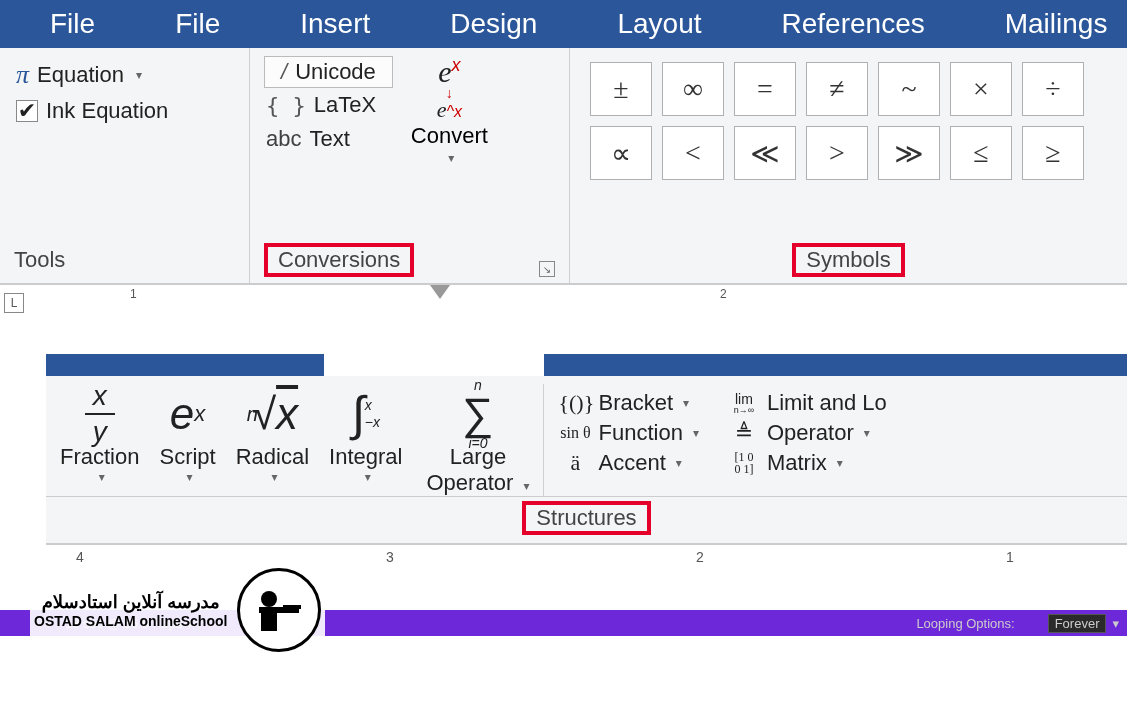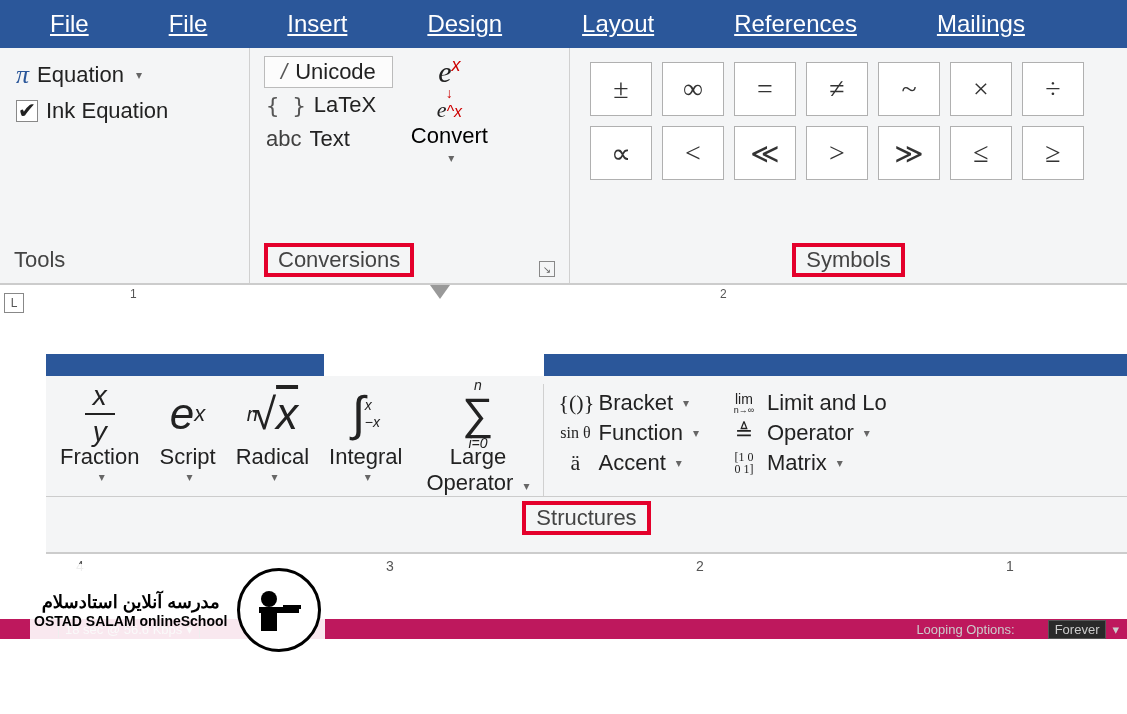--- a/index.html
+++ b/index.html
@@ -1,18 +1,18 @@
 <!DOCTYPE html>
 <html><head>
 <meta charset="utf-8">
 <style>
 * { box-sizing: border-box; font-family: "Segoe UI", Arial, sans-serif; }
 body { margin:0; background:#fff; width:1127px; }
 .ribbon-tabs { background:#2B579A; color:#fff; display:flex; height:48px; align-items:center; padding:0 10px; }
-.ribbon-tab { font-size:24px; padding:0 40px; cursor:pointer;text-decoration:underline; }
+.ribbon-tab { font-size:28px; padding:0 40px; cursor:pointer; }
 .ribbon-body { background:#F4F5F6; border-bottom:1px solid #ccc; display:flex; height:236px; }
 .group { display:flex; flex-direction:column; justify-content:space-between; padding:8px 14px 6px; }
 .group-sep { border-right:1px solid #d0d0d0; }
 .group-label { text-align:left; font-size:22px; color:#444; padding:4px 0; }
 .tool-row { display:flex; align-items:center; gap:8px; font-size:22px; color:#222; padding:4px 2px; cursor:pointer;}
 .pi { font-family:"Cambria Math",serif; font-style:italic; font-size:26px; color:#2B579A; }
 .checkbox{ width:22px;height:22px;border:1px solid #888;display:inline-flex;align-items:center;justify-content:center;background:#fff;}
 .chev { font-size:12px; color:#666; margin-left:4px;}
 .convert-col{ display:flex;flex-direction:column;align-items:center;gap:2px;}
 .convert-icon{ font-family:"Cambria Math",serif; font-style:italic; font-size:30px; color:#222;line-height:1;}
@@ -39,21 +39,21 @@
 .sum-col .sig{font-size:44px;font-style:normal;}
 .small-row{display:flex;align-items:center;gap:6px;font-size:22px;color:#222;padding:2px 6px;cursor:pointer;}
 .mini-icon{font-family:"Cambria Math",serif;font-size:22px;width:34px;text-align:center;}
 .ruler2{ height:36px;background:#fff;border-top:1px solid #ccc;position:relative;font-size:14px;color:#555;}
 .ruler2 .n{position:absolute;top:4px;}
 .branding{position:absolute;left:30px;top:564px;display:flex;align-items:center;gap:10px;background:rgba(255,255,255,0.9);padding:4px;}
 .brand-circle{width:84px;height:84px;border:3px solid #000;border-radius:50%;display:flex;align-items:center;justify-content:center;font-size:40px;background:#fff;}
 .brand-txt{font-family:Arial;text-align:center;}
 .brand-ar{font-size:18px;font-weight:bold;direction:rtl;}
 .brand-en{font-size:14px;font-weight:bold;}
-.bottom-strip{background:#be185d;color:#ccc;font-size:13px;height:20px;display:flex;align-items:center;padding:0 8px;margin-top:30px;}
+.bottom-strip{background:#6d28d9;color:#ccc;font-size:13px;height:26px;display:flex;align-items:center;padding:0 8px;margin-top:30px;}
 .bottom-strip .sepv{width:1px;height:18px;background:#555;margin:0 6px;}
 .bottom-strip .right{margin-left:auto;display:flex;align-items:center;gap:6px;}
 .dd{border:1px solid #555;padding:1px 6px;background:#2a2a2a;margin-left:27px;}
 </style>
 </head>
 <body>
 
 <div class="ribbon-tabs">
   <div class="ribbon-tab">File</div>
   <div class="ribbon-tab">File</div>
@@ -226,21 +226,21 @@
           <span>Operator</span>
           <span class="chev">▾</span>
         </div>
       <div class="small-row">
           <span class="mini-icon" style="font-size:12px;line-height:1;white-space:pre">[1 0<br>0 1]</span>
           <span>Matrix</span>
           <span class="chev">▾</span>
         </div>
     </div>
   </div>
-  <div style="background:#F4F5F6;text-align:center;padding:4px 0 17px;border-bottom:1px solid #ccc"><span class="group-label redbox">Structures</span></div>
+  <div style="background:#F4F5F6;text-align:center;padding:4px 0 8px;border-bottom:1px solid #ccc"><span class="group-label redbox">Structures</span></div>
   <div class="ruler2">
     <span class="n" style="left:30px">4</span>
     <span class="n" style="left:340px">3</span>
     <span class="n" style="left:650px">2</span>
     <span class="n" style="left:960px">1</span>
   </div>
 </div>
 
 <div class="branding">
   <div class="brand-txt">

